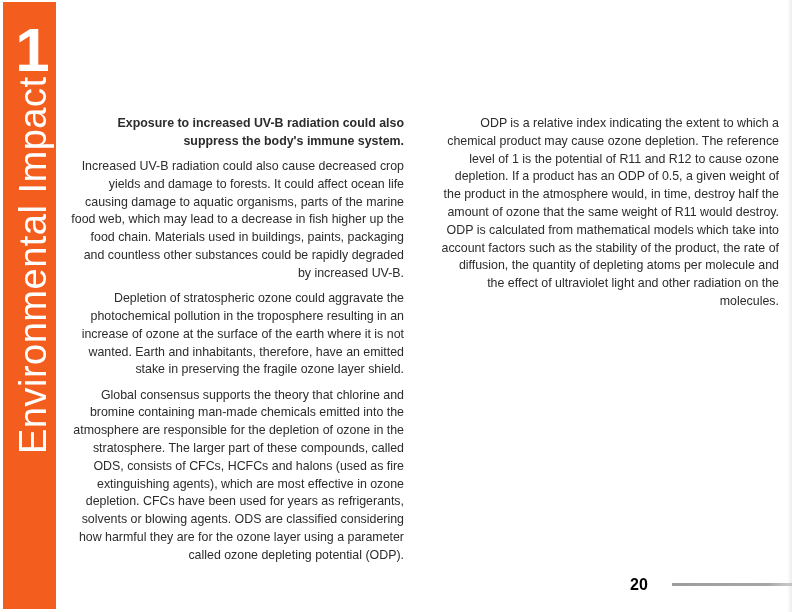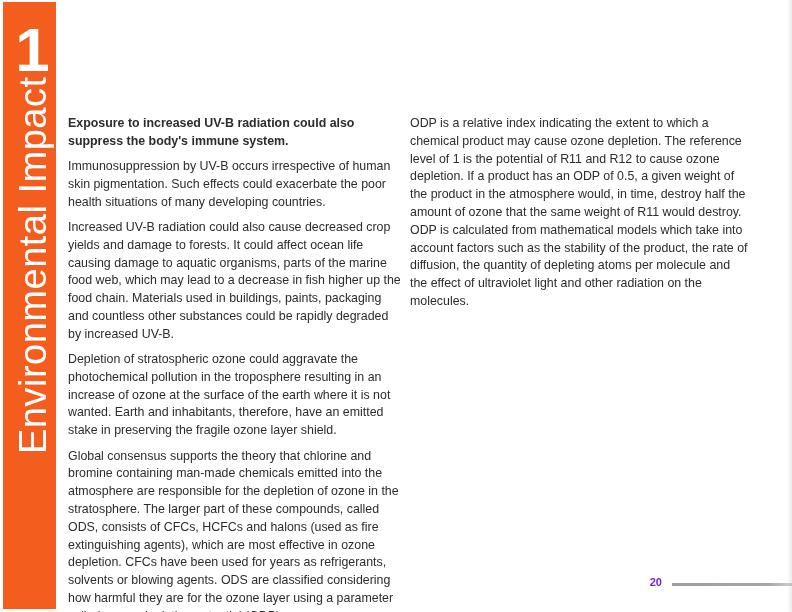--- a/index.html
+++ b/index.html
@@ -53,33 +53,33 @@
     left: 68px;
     width: 692px;
   }
   .col {
     position: absolute;
     top: 0;
     font-size: 12.4px;
     line-height: 17.8px;
   }
   .col-left  { left: 0;    width: 336px; }
-  .col-right { left: 342px; width: 338px; }
-  .col p { margin: 0 0 7.5px 0; }
+  .col-right { left: 373px; width: 338px; }
+  .col p { margin: 0 0 7.5px 0; text-align: right; }
   .lead { font-weight: bold; }
   
   .page-number {
     position: absolute;
     left: 630px;
     top: 576px;
     width: 32px;
-    text-align: right;
-    font-size: 11px;
+    text-align: left;
+    font-size: 16px;
     font-weight: bold;
-    color: #6d28d9;
+    color: #000000;
   }
   .footer-rule {
     position: absolute;
     left: 672px;
     top: 583px;
     width: 120px;
     height: 3px;
     background: linear-gradient(to right, #9d9d9d 0%, #a6a6a6 80%, #cfcfcf 100%);
   }
   
@@ -99,21 +99,20 @@
 
   <div class="sidebar">
     <div class="chapter-number">1</div>
     <div class="vertical-title">Environmental Impact</div>
   </div>
 
   <div class="content">
 
     <div class="col col-left">
       <p class="lead">Exposure to increased UV-B radiation could also suppress the body's immune system.</p>
-      <p>Immunosuppression by UV-B occurs irrespective of human skin pigmentation. Such effects could exacerbate the poor health situations of many developing countries.</p>
       <p>Increased UV-B radiation could also cause decreased crop yields and damage to forests. It could affect ocean life causing damage to aquatic organisms, parts of the marine food web, which may lead to a decrease in fish higher up the food chain. Materials used in buildings, paints, packaging and countless other substances could be rapidly degraded by increased UV-B.</p>
       <p>Depletion of stratospheric ozone could aggravate the photochemical pollution in the troposphere resulting in an increase of ozone at the surface of the earth where it is not wanted. Earth and inhabitants, therefore, have an emitted stake in preserving the fragile ozone layer shield.</p>
       <p>Global consensus supports the theory that chlorine and bromine containing man-made chemicals emitted into the atmosphere are responsible for the depletion of ozone in the stratosphere. The larger part of these compounds, called ODS, consists of CFCs, HCFCs and halons (used as fire extinguishing agents), which are most effective in ozone depletion. CFCs have been used for years as refrigerants, solvents or blowing agents. ODS are classified considering how harmful they are for the ozone layer using a parameter called ozone depleting potential (ODP).</p>
     </div>
 
     <div class="col col-right">
       <p>ODP is a relative index indicating the extent to which a chemical product may cause ozone depletion. The reference level of 1 is the potential of R11 and R12 to cause ozone depletion. If a product has an ODP of 0.5, a given weight of the product in the atmosphere would, in time, destroy half the amount of ozone that the same weight of R11 would destroy. ODP is calculated from mathematical models which take into account factors such as the stability of the product, the rate of diffusion, the quantity of depleting atoms per molecule and the effect of ultraviolet light and other radiation on the molecules.</p>
     </div>
 
   </div>

